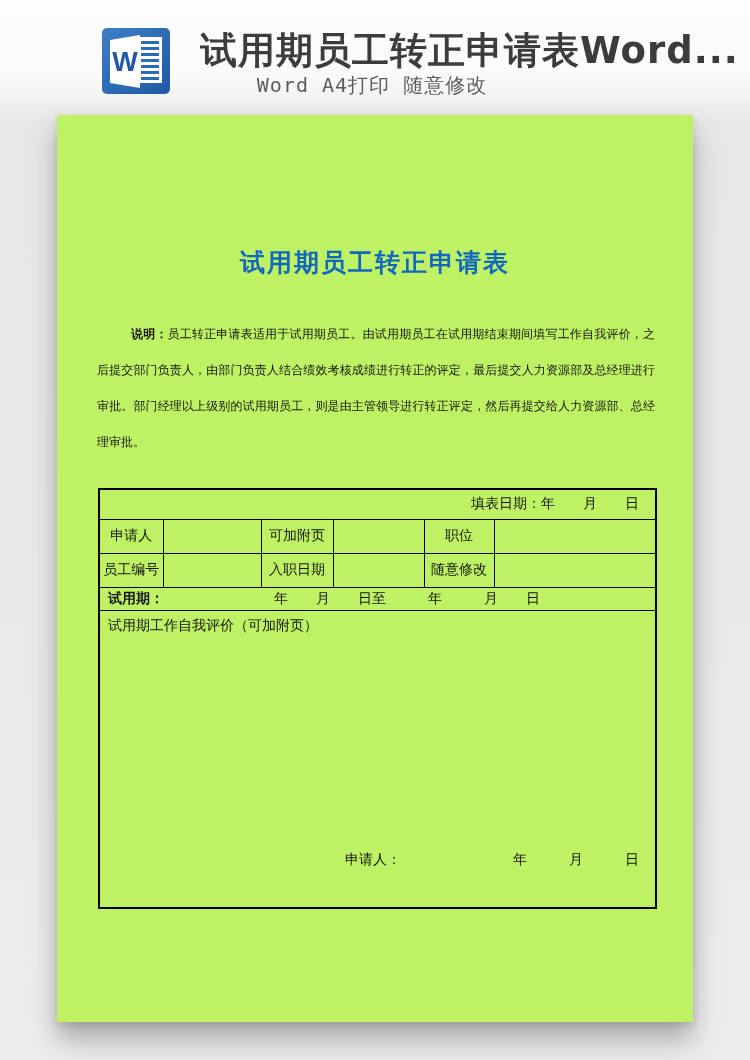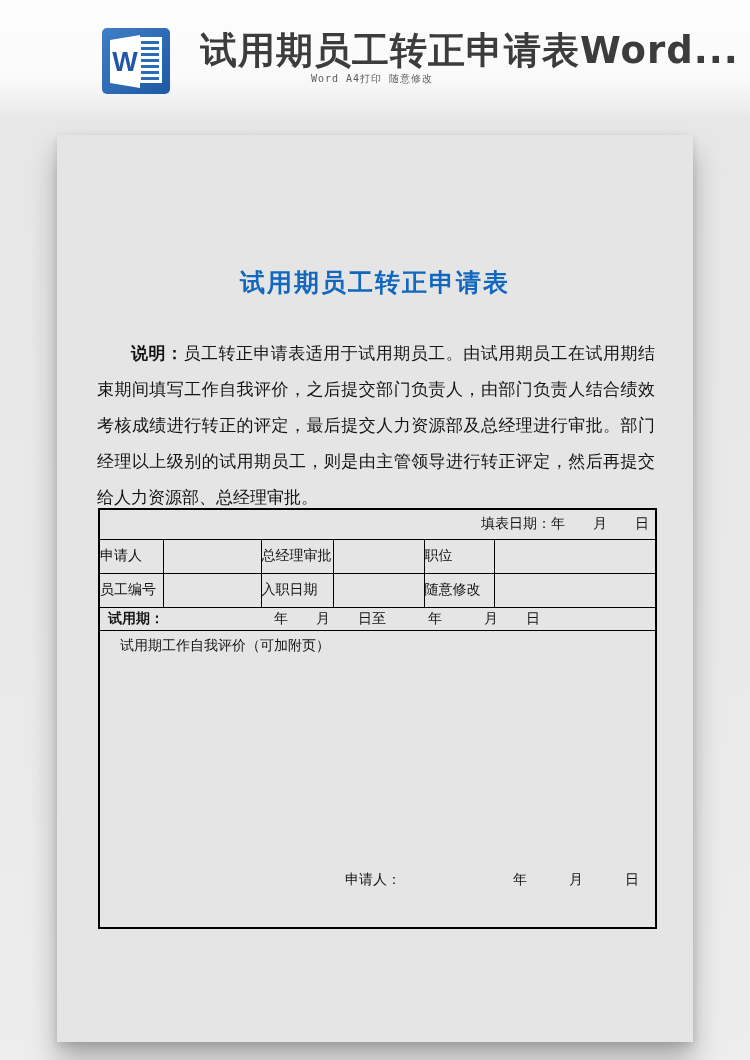--- a/index.html
+++ b/index.html
@@ -14,61 +14,60 @@
   
   .site-header { position: absolute; top: 0; left: 0; width: 750px; height: 115px; }
   .word-icon { position: absolute; left: 100px; top: 25px; width: 72px; height: 72px; }
   .site-title {
     position: absolute; left: 200px; top: 26px; width: 540px;
     font-size: 37px; font-weight: bold; color: #3c3c3c; letter-spacing: 1px;
     white-space: nowrap; overflow: hidden;
   }
   .site-subtitle {
     position: absolute; left: 0; top: 72px; width: 744px;
-    text-align: center; font-size: 10px; color: #5d5d5d;
+    text-align: center; font-size: 20px; color: #5d5d5d;
     font-family: "DejaVu Sans Mono", monospace; letter-spacing: 1px;
   }
 
   
   .doc-page {
     position: absolute; left: 57px; top: 115px; width: 636px; height: 907px;
-    background: #e5e5e5;
+    background: #bef264;
     box-shadow: 0 18px 26px rgba(0,0,0,0.28), 0 3px 8px rgba(0,0,0,0.12);
-    margin-top: 20px;
   }
   .doc-title {
     position: absolute; top: 131px; left: 0; width: 100%;
     text-align: center; font-size: 25px; font-weight: bold;
     color: #1268be; letter-spacing: 2px;
   }
   .doc-desc {
     position: absolute; top: 201px; left: 40px; width: 558px;
     font-family: Liberation Sans, sans-serif;
-    font-size: 17px; line-height: 36px; color: #141414;
+    font-size: 12px; line-height: 36px; color: #141414;
     text-align: justify; text-indent: 34px;
   }
   .doc-desc b { font-weight: bold; }
 
   
   .form-table {
     position: absolute; top: 373px; left: 41px;
     width: 557px; border-collapse: collapse; table-layout: fixed;
     border: 2px solid #000;
     font-family: "DejaVu Serif", serif; font-size: 14px; color: #141414;
   }
   .form-table td { border: 1px solid #000; overflow: hidden; }
-  .cell-label { text-align: left; }
-  .fill-date-cell { height: 30px; text-align: right; padding-right: 6px; }
+  .cell-label { text-align: center; }
+  .fill-date-cell { height: 30px; text-align: right; padding-right: 16px; }
   .row-fields td { height: 34px; }
   .row-fields-short td { height: 32px; }
   .probation-cell { height: 19px; padding: 2px 8px; white-space: nowrap; }
   .probation-cell b { font-weight: bold; text-align: center; }
   .probation-value { display: inline-block; margin-left: 110px; text-align: center; }
   .evaluation-cell { height: 298px; vertical-align: top; position: relative; }
-  .evaluation-label { padding: 6px 20px; }
+  .evaluation-label { padding: 6px 8px; }
   .signature-line {
     position: absolute; bottom: 38px; left: 0; width: 100%;
     display: flex; justify-content: space-between;
     padding: 0 16px 0 245px; white-space: nowrap;
   }
 </style>
 </head>
 <body>
 
 <header class="site-header">
@@ -113,21 +112,21 @@
       <col style="width:70px">
         <col style="width:162px">
     </colgroup>
     <tbody>
       <tr>
         <td class="fill-date-cell" colspan="6">填表日期：年　　月　　日</td>
       </tr>
       <tr class="row-fields">
         <td class="cell-label">申请人</td>
         <td></td>
-        <td class="cell-label">总经理审批</td>
+        <td class="cell-label">可加附页</td>
         <td></td>
         <td class="cell-label">职位</td>
         <td></td>
       </tr>
       <tr class="row-fields">
         <td class="cell-label">员工编号</td>
         <td></td>
         <td class="cell-label">入职日期</td>
         <td></td>
         <td class="cell-label">随意修改</td>

